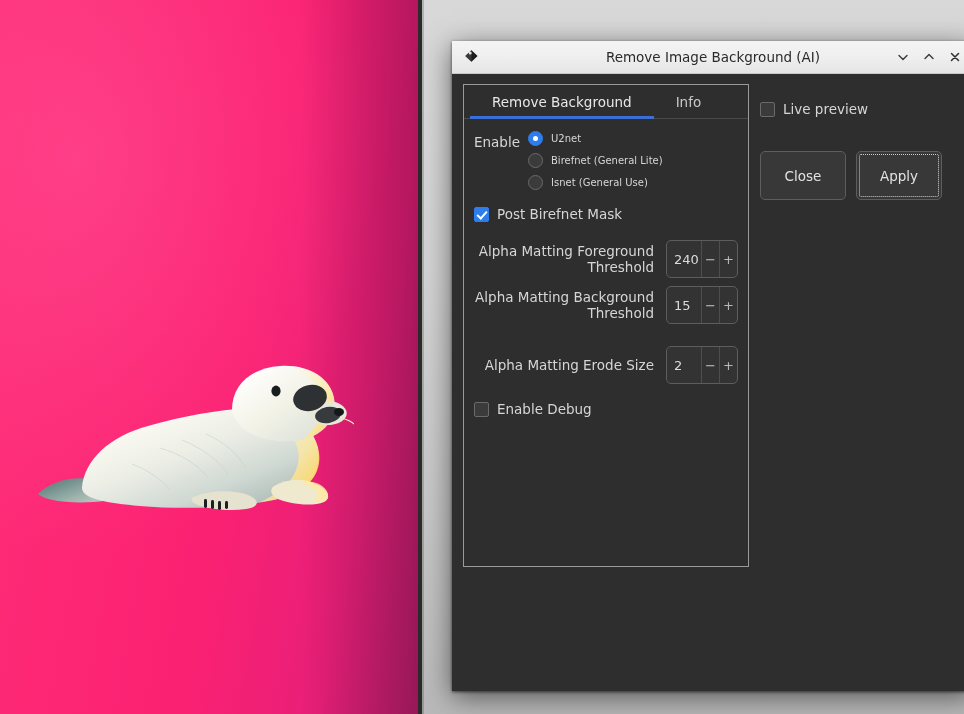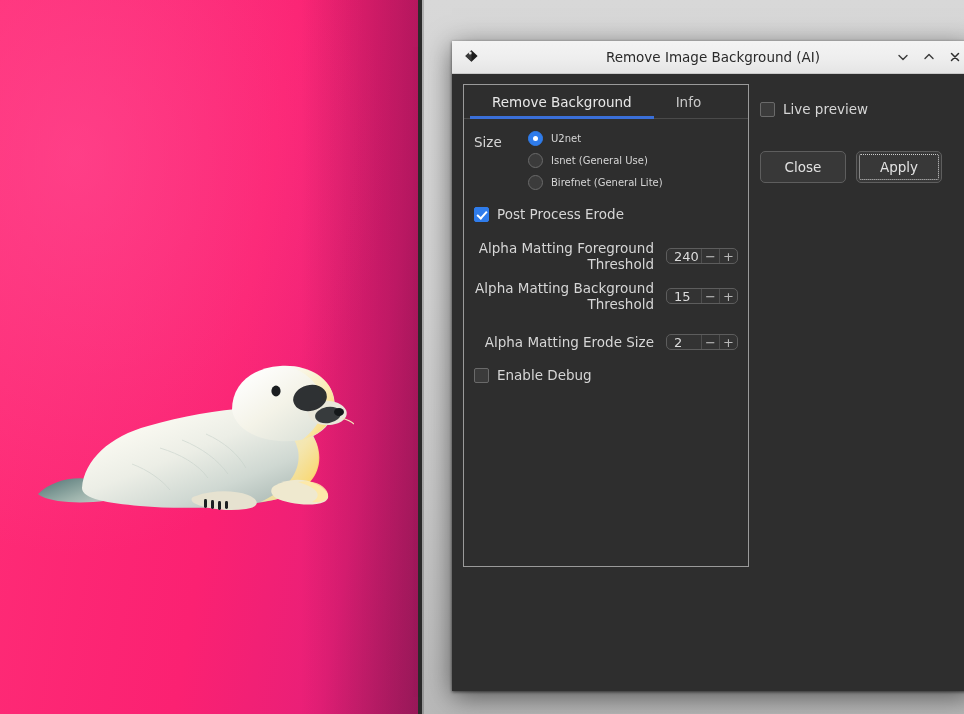--- a/index.html
+++ b/index.html
@@ -112,38 +112,38 @@
   .checkbox.checked::after {
     content: ""; position: absolute; left: 4px; top: 1px;
     width: 4px; height: 8px; border: solid #fff; border-width: 0 2px 2px 0;
     transform: rotate(42deg);
   }
   .check-label { font-size: 13.5px; color: #d6d6d6; }
 
   .spin-row { display: flex; align-items: center; justify-content: flex-end; gap: 12px; }
   .spin-label { font-size: 13.5px; color: #d6d6d6; text-align: right; }
   .spinbox {
-    width: 72px; height: 16px; flex: 0 0 72px;
+    width: 72px; height: 38px; flex: 0 0 72px;
     border: 1px solid #5d5d5d; border-radius: 5px; background: #333333;
     display: flex; align-items: stretch; overflow: hidden;
   }
   .spin-value {
     flex: 1 1 auto; display: flex; align-items: center; padding-left: 7px;
     font-size: 13px; color: #dcdcdc;
   }
   .spin-btn {
     width: 18px; flex: 0 0 18px; display: flex; align-items: center; justify-content: center;
     font-size: 13px; color: #b9b9b9; border-left: 1px solid #4e4e4e; cursor: pointer;
   }
 
   #footer { flex: 0 0 auto; padding: 17px 11px 13px 11px; }
   #live-row { margin-bottom: 34px; }
   #buttons { display: flex; justify-content: flex-end; gap: 10px; }
   .dlg-btn {
-    min-width: 86px; height: 32px; padding: 0 18px;
+    min-width: 86px; height: 49px; padding: 0 18px;
     background: #383838; border: 1px solid #5e5e5e; border-radius: 5px;
     color: #e2e2e2; font-size: 13.5px; font-family: "DejaVu Sans", sans-serif;
     cursor: pointer; display: flex; align-items: center; justify-content: center;
   }
   .dlg-btn.focused { outline: 1px dotted #cfcfcf; outline-offset: -4px; }
 </style>
 </head>
 <body>
 
 <div id="canvas-area">
@@ -256,40 +256,40 @@
           <span>Remove Background</span>
         </div>
         <div class="tab">
           <span>Info</span>
         </div>
       </div>
 
       <div id="tab-content">
 
         <div id="model-block">
-          <div id="model-label">Size</div>
+          <div id="model-label">Enable</div>
           <div id="radio-list">
             <div class="radio-row">
               <span class="radio checked"></span>
               <span class="radio-label">U2net</span>
             </div>
             <div class="radio-row">
               <span class="radio"></span>
-              <span class="radio-label">Isnet (General Use)</span>
+              <span class="radio-label">Birefnet (General Lite)</span>
             </div>
             <div class="radio-row">
               <span class="radio"></span>
-              <span class="radio-label">Birefnet (General Lite)</span>
+              <span class="radio-label">Isnet (General Use)</span>
             </div>
           </div>
         </div>
 
         <div class="check-row" style="margin-top:16px;">
           <span class="checkbox checked"></span>
-          <span class="check-label">Post Process Erode</span>
+          <span class="check-label">Post Birefnet Mask</span>
         </div>
 
         <div class="spin-row" style="margin-top:18px;">
           <span class="spin-label">Alpha Matting Foreground Threshold</span>
           <span class="spinbox">
             <span class="spin-value">240</span>
             <span class="spin-btn">−</span>
             <span class="spin-btn">+</span>
           </span>
         </div>

